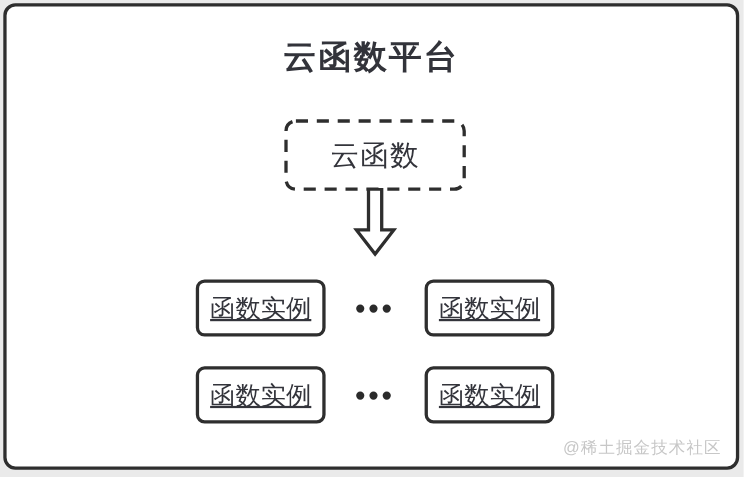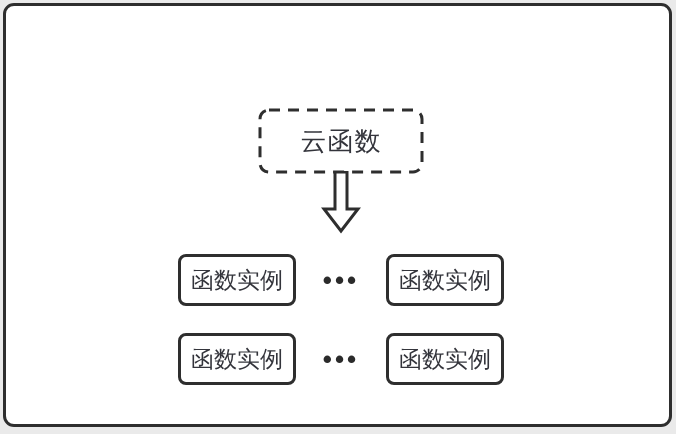--- a/index.html
+++ b/index.html
@@ -26,55 +26,57 @@
     display:flex;align-items:center;justify-content:center;
     font-size:26px;color:#33343b;letter-spacing:1px;
   }
   .arrow{
     position:absolute;left:315px;top:165px;width:40px;height:63px;
   }
   .inst-box{
     position:absolute;width:118px;height:52px;
     border:3px solid #2e2e2e;border-radius:8px;background:#fff;
     display:flex;align-items:center;justify-content:center;
-    font-size:23px;color:#33343b;box-sizing:border-box;
+    font-size:23px;color:#33343b;box-sizing:border-box;text-decoration:underline;
   }
   .row1{top:248px;}
   .row2{top:327px;}
   .col-left{left:172px;}
   .col-right{left:380px;}
   .dots{
     position:absolute;left:302px;width:66px;height:52px;
     display:flex;align-items:center;justify-content:center;
     font-size:26px;font-weight:bold;color:#2b2b2b;letter-spacing:3px;
   }
   .watermark{
     position:absolute;right:13px;bottom:7px;
     font-size:15px;color:#c7c7c7;letter-spacing:1px;
   }
 </style>
 </head>
 <body>
 
 <div class="card">
 
+  <div class="title">云函数平台</div>
 
   <div class="dashed-box">
     <svg viewBox="0 0 166 66">
       <rect x="2" y="2" width="162" height="62" rx="9" ry="9" fill="#ffffff" stroke="#2e2e2e" stroke-width="3" stroke-dasharray="11 8"></rect>
     </svg>
     <span class="label">云函数</span>
   </div>
 
   <svg class="arrow" viewBox="0 0 40 63">
     <path d="M14 1 L14 38 L3 38 L20 60 L37 38 L26 38 L26 1 Z" fill="#ffffff" stroke="#2e2e2e" stroke-width="3" stroke-linejoin="miter"></path>
   </svg>
 
   <div class="inst-box row1 col-left">函数实例</div>
   <div class="dots row1">•••</div>
   <div class="inst-box row1 col-right">函数实例</div>
 
   <div class="inst-box row2 col-left">函数实例</div>
   <div class="dots row2">•••</div>
   <div class="inst-box row2 col-right">函数实例</div>
 
+  <div class="watermark">@稀土掘金技术社区</div>
 
 </div>
 
 </body></html>

